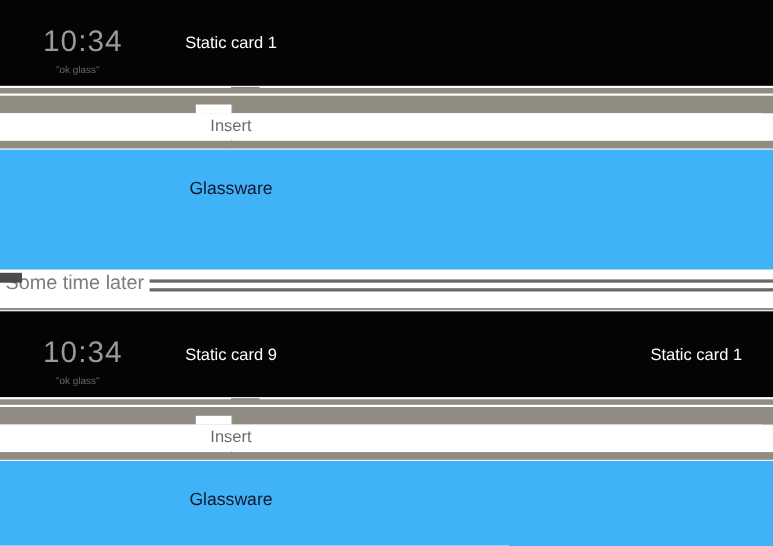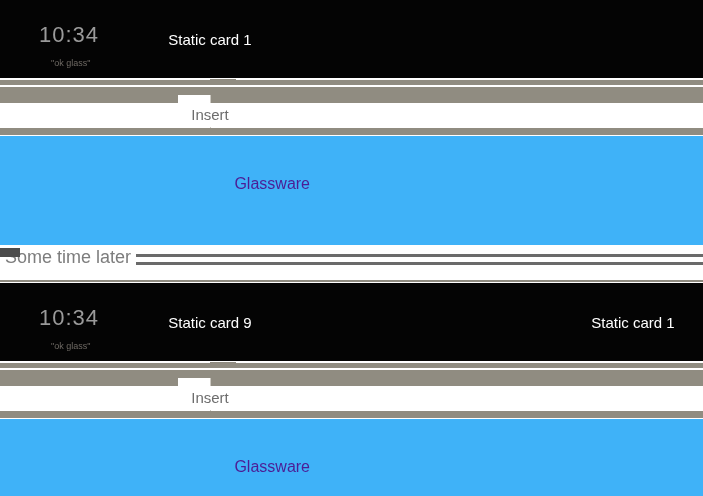--- a/index.html
+++ b/index.html
@@ -7,21 +7,21 @@
     width:703px; height:496px; background:#ffffff; overflow:hidden;
     font-family:"Liberation Sans", sans-serif; position:relative;
   }
   .stage { position:absolute; left:0; top:0; width:703px; height:496px; }
   .panel { position:absolute; left:0; width:703px; }
   .panel-1 { top:0; }
   .panel-2 { top:283px; }
 
   .black-card { position:absolute; left:0; top:0; width:703px; height:78px; background:#040404; }
   .clock {
-    position:absolute; left:39px; top:22px; font-size:22px; font-weight:100;
+    position:absolute; left:39px; top:22px; font-size:27px; font-weight:100;
     color:#9a9a9a; letter-spacing:1px;
   }
   .hotword { position:absolute; left:51px; top:58px; font-size:9px; color:#6f6a64; }
   .front-label {
     position:absolute; left:110px; top:31px; width:200px; text-align:center;
     font-size:15px; color:#ffffff;
   }
   .right-label {
     position:absolute; left:563px; top:31px; width:140px; text-align:center;
     font-size:15px; color:#ffffff;
@@ -37,22 +37,22 @@
   .insert-label {
     position:absolute; left:110px; top:0; width:200px; text-align:center;
     line-height:24px; font-size:15px; color:#6d6d6d;
   }
   .strip3 { top:128px; height:7px; }
 
   .blue-card { position:absolute; left:0; top:136px; width:703px; background:#3fb2f8; }
   .panel-1 .blue-card { height:109px; }
   .panel-2 .blue-card { height:77px; }
   .glassware-label {
-    position:absolute; left:110px; top:39px; width:200px; text-align:right;
-    font-size:16px; color:#4c1d95;
+    position:absolute; left:110px; top:27px; width:200px; text-align:center;
+    font-size:16px; color:#0f172a;
   }
 
   .divider { position:absolute; left:0; top:243px; width:617px; height:37px;padding-left:16px; }
   .divider-label { position:absolute; left:5px; top:4px; font-size:18px; color:#7d7d7d; }
   .divider-blob { position:absolute; left:0; top:5px; width:20px; height:9px; background:#4b4b4b; z-index:3; }
   .divider-line { position:absolute; left:136px; width:567px; height:3px; background:#6a6a6a; }
   .divider-line-1 { top:11px; }
   .divider-line-2 { top:19px; }
   .panel2-top-edge { position:absolute; left:0; top:280px; width:703px; height:2px; background:#908c81; }
 </style>

